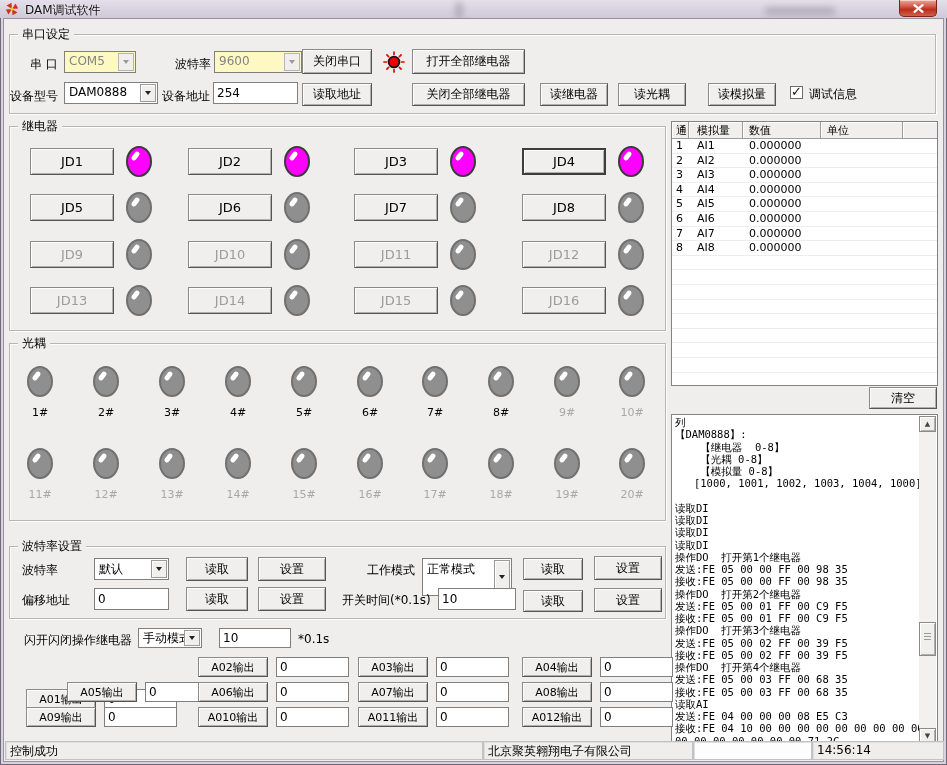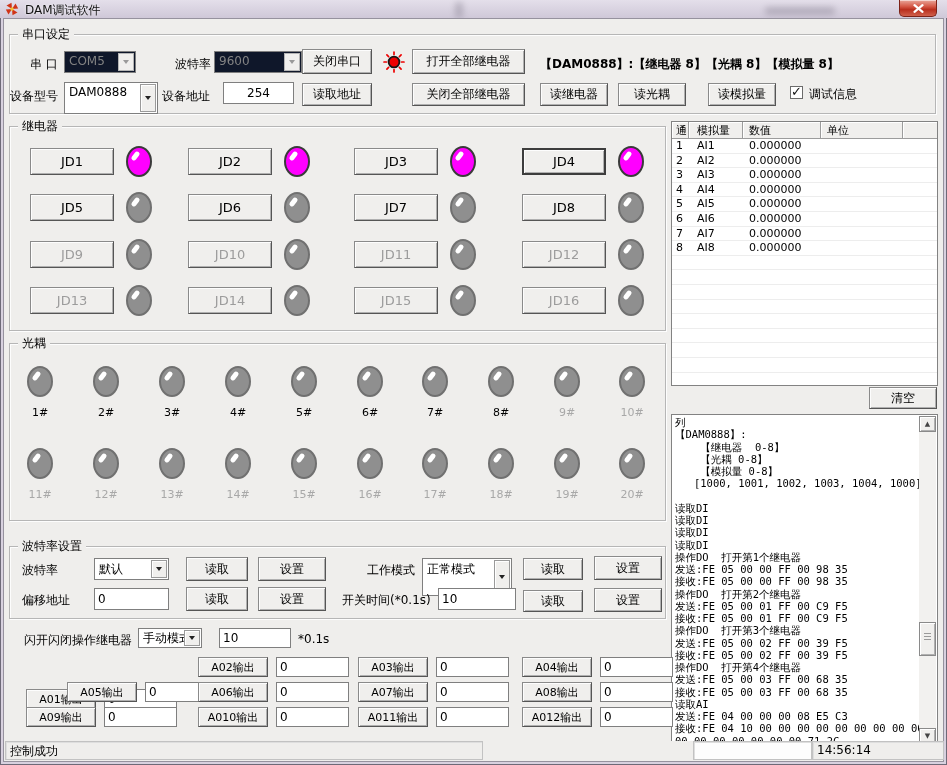--- a/index.html
+++ b/index.html
@@ -40,21 +40,21 @@
   .input { position:absolute; background:#fff; border:1px solid #7f7f7f;
     font-family:"DejaVu Sans", sans-serif; font-size:12px; padding:1px 3px; outline:none; }
 
   .combo { position:absolute; background:#fff; border:1px solid #7f7f7f; }
   .combo .combo-text { position:absolute; left:4px; top:2px; font-size:12px; white-space:nowrap; }
   .combo .arrow-box { position:absolute; right:1px; top:1px; bottom:1px; width:16px;
     background:#f0efed; border:1px solid #9a9a9a;
     box-shadow: inset 1px 1px 0 #fff; display:flex; align-items:center; justify-content:center; }
   .combo .tri { width:0; height:0; border-left:3.5px solid transparent;
     border-right:3.5px solid transparent; border-top:4.5px solid #222; }
-  .combo.disabled { background:#0f172a; }
+  .combo.disabled { background:#fef9c3; }
   .combo.disabled .combo-text { color:#838383; }
   .combo.disabled .arrow-box { box-shadow:none; border-color:#b5b5b5; }
   .combo.disabled .tri { border-top-color:#9a9a9a; }
 
   .checkbox { position:absolute; width:13px; height:13px; background:#fff;
     border:1px solid #6b6b6b; }
   .checkbox.checked::after { content:"✓"; position:absolute; left:0px; top:-3px;
     font-size:13px; font-weight:bold; color:#111; }
 
   .led { position:relative; width:26px; height:31px; border-radius:50%;
@@ -174,32 +174,31 @@
               <line x1="19.6" y1="12" x2="22.0" y2="12"></line>
             <line x1="4.9" y1="4.9" x2="6.6" y2="6.6"></line>
               <line x1="17.4" y1="17.4" x2="19.1" y2="19.1"></line>
             <line x1="4.9" y1="19.1" x2="6.6" y2="17.4"></line>
               <line x1="17.4" y1="6.6" x2="19.1" y2="4.9"></line>
           </g>
         </svg>
       </span>
 
       <div class="btn" style="left:402px; top:14px; width:113px; height:25px;">打开全部继电器</div>
-      <span class="lbl" style="left:530px; top:21px; font-weight:bold;">【DAM0888】:【继电器  8】【光耦 8】【模拟量 8】</span>
 
       <span class="lbl" style="left:0px; top:53px;">设备型号</span>
-      <div class="combo" style="left:54px; top:47px; width:94px; height:32px;">
+      <div class="combo" style="left:54px; top:47px; width:94px; height:22px;">
         <span class="combo-text">DAM0888</span>
         <span class="arrow-box">
             <span class="tri"></span>
           </span>
       </div>
 
       <span class="lbl" style="left:152px; top:53px;">设备地址</span>
-      <input class="input" style="left: 213px; top: 47px; width: 71px; height: 22px; text-align: center;" value="254">
+      <input class="input" style="left: 203px; top: 47px; width: 85px; height: 22px;" value="254">
 
       <div class="btn" style="left:292px; top:48px; width:70px; height:23px;">读取地址</div>
       <div class="btn" style="left:402px; top:48px; width:113px; height:23px;">关闭全部继电器</div>
       <div class="btn" style="left:530px; top:48px; width:68px; height:23px;">读继电器</div>
       <div class="btn" style="left:608px; top:48px; width:68px; height:23px;">读光耦</div>
       <div class="btn" style="left:698px; top:48px; width:68px; height:23px;">读模拟量</div>
 
       <span id="debug-checkbox" class="checkbox checked" style="left:780px; top:51px;"></span>
       <span class="lbl" style="left:799px; top:51px;">调试信息</span>
     </div>
@@ -618,18 +617,19 @@
           <input class="input out-input" value="0" style="">
         </div>
         <div class="out-cell" style="left: 518px; top: 688px;">
           <div class="btn out-btn">A012输出</div>
           <input class="input out-input" value="0" style="">
         </div>
       </div>
 
     <div class="status">
       <span class="panel" style="left:0; width:478px;">控制成功</span>
+      <span class="panel" style="left:478px; width:210px;">北京聚英翱翔电子有限公司</span>
       <span class="panel box" style="left:688px; width:119px;"></span>
       <span class="panel" style="left:807px; width:132px;">14:56:14</span>
     </div>
 
   </div>
 </div>
 
 </body></html>

